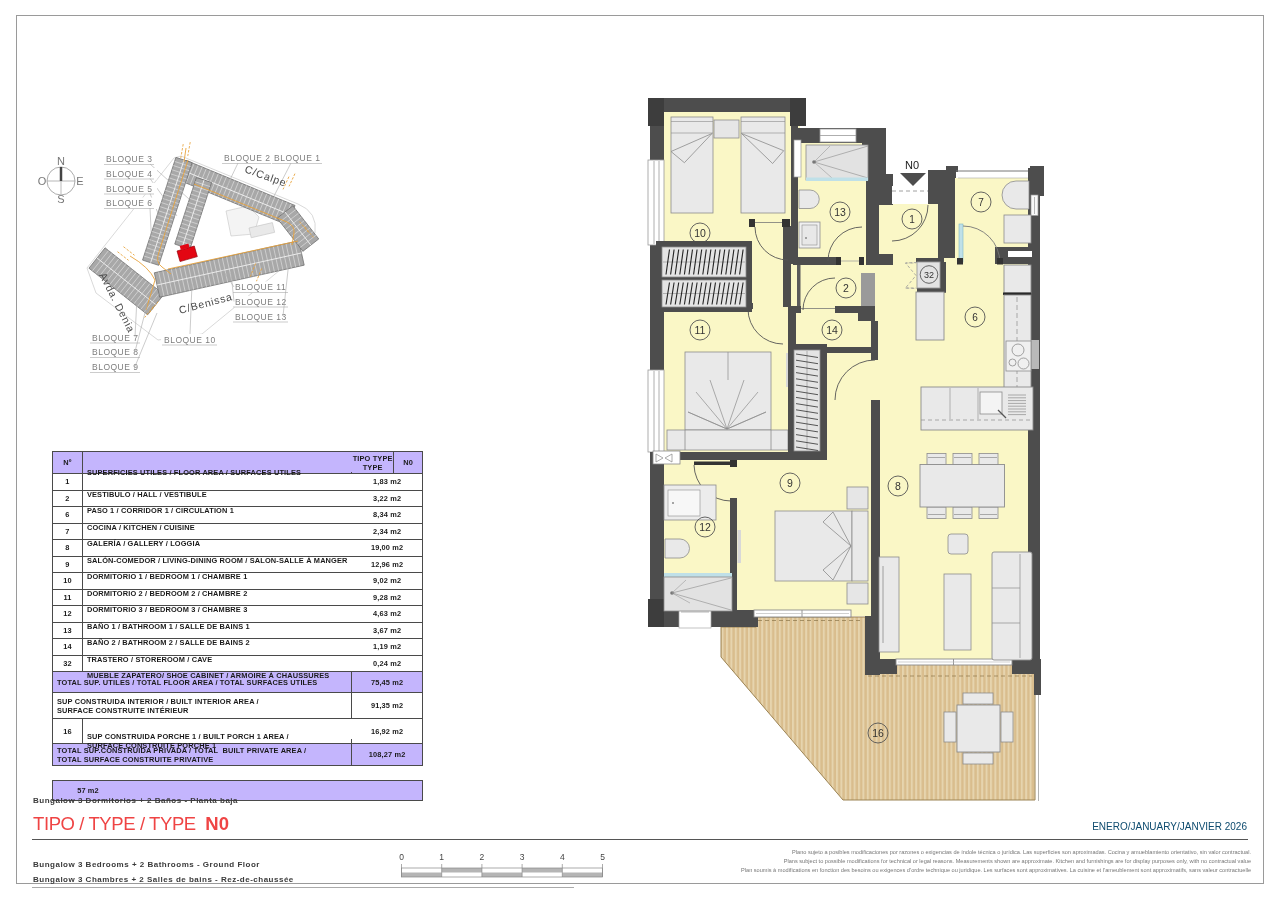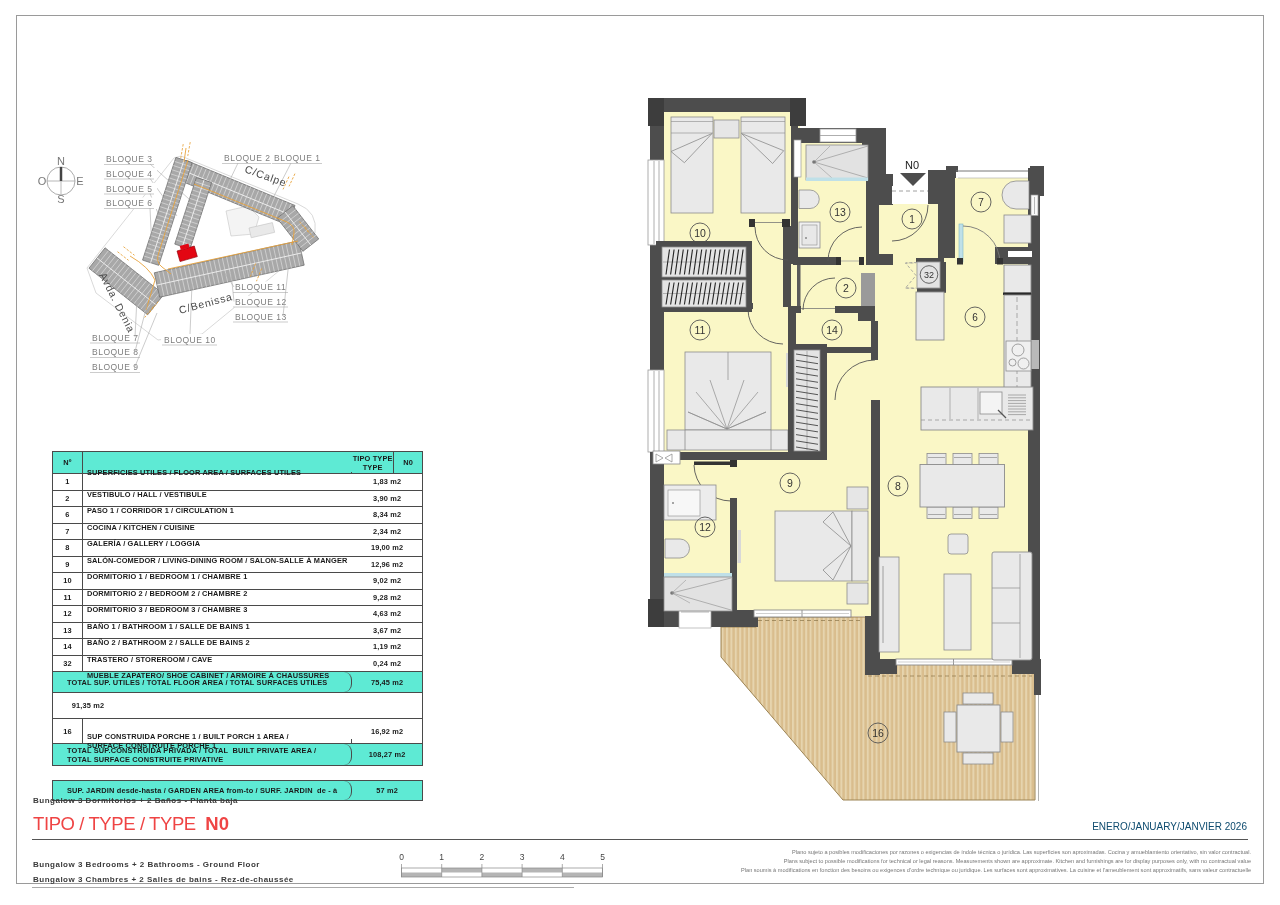--- a/index.html
+++ b/index.html
@@ -1,26 +1,26 @@
 <!DOCTYPE html>
 <html><head><meta charset="utf-8">
 <style>
 * { margin:0; padding:0; box-sizing:border-box; }
 html,body { width:1280px; height:905px; background:#fff; font-family:"Liberation Sans",sans-serif; position:relative; overflow:hidden; }
 .frame { position:absolute; left:16px; top:15px; width:1248px; height:869px; border:1px solid #9a9a9a; }
 .tbl { position:absolute; border:1.4px solid #4a4a4a; border-bottom:none; font-family:"Liberation Sans",sans-serif; }
 .trow { display:flex; border-bottom:1px solid #4a4a4a; background:#fff; align-items:stretch; }
-.thead,.tgray { background:#5eead4; }
+.thead,.tgray { background:#c4b5fd; }
 .trow div { display:flex; align-items:center; font-weight:bold; font-size:7.4px; letter-spacing:0.15px; color:#1a1a1a; }
 .c1 { width:30px; justify-content:center; border-right:1px solid #4a4a4a; }
 .c2 { width:270px; padding-left:4px; border-right:1px solid #4a4a4a;margin-top:20px; }
 .c3 { width:70px; justify-content:center; }
 .c3a { width:42px; justify-content:center; border-right:1px solid #4a4a4a; text-align:center; }
 .c3b { width:28px; justify-content:center; }
-.cfull { width:300px; padding-left:14px; border-right:1px solid #4a4a4a;border-radius:8px; }
+.cfull { width:300px; padding-left:4px; border-right:1px solid #4a4a4a; }
 .thead .c2 { border-right:1px solid #4a4a4a; }
 .bung { position:absolute; left:33px; font-size:8px; font-weight:bold; letter-spacing:0.5px; color:#3a3a3a; }
 text { font-family:"Liberation Sans",sans-serif; }
 </style></head>
 <body>
 <div class="frame"></div>
 <svg style="position:absolute;left:20px;top:130px" width="330" height="265" viewBox="20 130 330 265" xmlns="http://www.w3.org/2000/svg">
 <path d="M 181 156 L 298 204 Q 318 212 315 233 L 302 252 L 202 334 L 158 340 L 96 293 L 87 268 L 174 158 Z" fill="none" stroke="#cfcfcf" stroke-width="0.8"></path>
 <path d="M 226 211 L 248 206 L 259 217 L 254 234 L 231 236 Z" fill="#f4f4f4" stroke="#c4c4c4" stroke-width="0.6"></path>
 <rect x="249" y="228" width="24" height="10" transform="rotate(-13 249 228)" fill="#e9e9e9" stroke="#c4c4c4" stroke-width="0.6"></rect>
@@ -306,21 +306,21 @@
       </div>
     </div>
 <div class="trow" style="height:16.5px">
       <div class="c1">
         <span>2</span>
       </div>
       <div class="c2">
         <span>PASO 1  / CORRIDOR 1  / CIRCULATION 1</span>
       </div>
       <div class="c3">
-        <span>3,90 m2</span>
+        <span>3,22 m2</span>
       </div>
     </div>
 <div class="trow" style="height:16.5px">
       <div class="c1">
         <span>6</span>
       </div>
       <div class="c2">
         <span>COCINA / KITCHEN / CUISINE</span>
       </div>
       <div class="c3">
@@ -428,20 +428,23 @@
     </div>
 <div class="trow tgray" style="height:21px">
       <div class="cfull">
         <span>TOTAL SUP. UTILES / TOTAL FLOOR AREA / TOTAL SURFACES UTILES</span>
       </div>
       <div class="c3">
         <span>75,45 m2</span>
       </div>
     </div>
 <div class="trow" style="height:26px">
+      <div class="cfull">
+        <span>SUP CONSTRUIDA INTERIOR / BUILT INTERIOR AREA /<br>SURFACE CONSTRUITE INTÉRIEUR</span>
+      </div>
       <div class="c3">
         <span>91,35 m2</span>
       </div>
     </div>
 <div class="trow" style="height:25px">
       <div class="c1">
         <span>16</span>
       </div>
       <div class="c2">
         <span>SUP CONSTRUIDA PORCHE 1 / BUILT PORCH 1 AREA /<br>SURFACE CONSTRUITE PORCHE 1</span>
@@ -454,23 +457,20 @@
       <div class="cfull">
         <span>TOTAL SUP.CONSTRUIDA PRIVADA / TOTAL&nbsp; BUILT PRIVATE AREA /<br>TOTAL SURFACE CONSTRUITE PRIVATIVE</span>
       </div>
       <div class="c3">
         <span>108,27 m2</span>
       </div>
     </div>
 </div>
 <div class="tbl" style="left:52px;top:780px;width:371px">
 <div class="trow tgray" style="height:20px">
-      <div class="cfull">
-        <span>SUP. JARDIN desde-hasta / GARDEN AREA from-to / SURF. JARDIN&nbsp; de - à</span>
-      </div>
       <div class="c3">
         <span>57 m2</span>
       </div>
     </div>
 </div>
 <svg style="position:absolute;left:630px;top:90px" width="430" height="715" viewBox="630 90 430 715" xmlns="http://www.w3.org/2000/svg">
 <defs>
       <pattern id="deckp" width="4.4" height="10" patternUnits="userSpaceOnUse">
         <rect width="4.4" height="10" fill="#d9bd8d"></rect>
         <rect x="0" width="2.0" height="10" fill="#e6d4ae"></rect>

